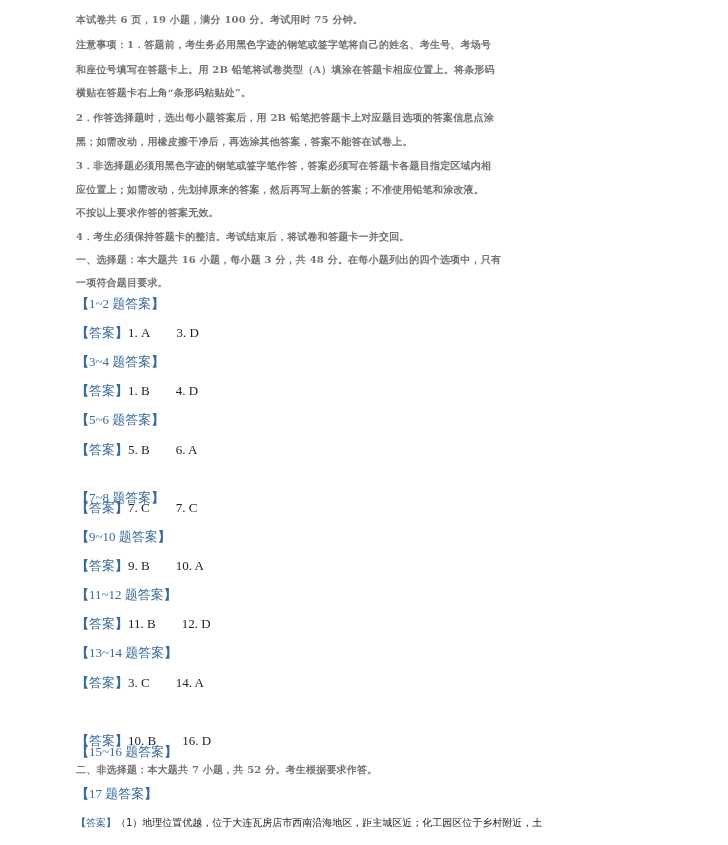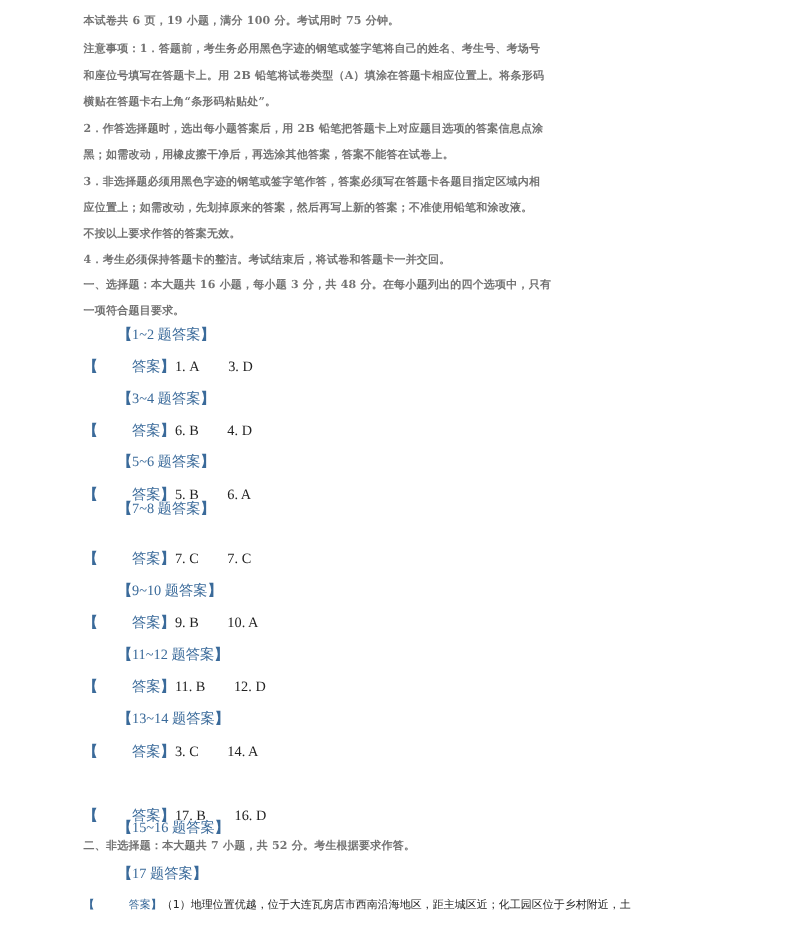--- a/index.html
+++ b/index.html
@@ -9,21 +9,21 @@
     position: absolute; left: 76px; width: 620px;
     font-family: "DejaVu Serif", "Liberation Serif", serif;
     font-weight: bold; font-size: 10px; color: #737373; line-height: 23px;
     white-space: nowrap; letter-spacing: 0.2px;
   }
   .ans-line {
     position: absolute; left: 76px;
     font-family: "Liberation Serif", "DejaVu Serif", serif;
     font-size: 13px; line-height: 20px; color: #222; white-space: nowrap;
   }
-  .blue { color: #3a6a9a; margin-left: 31px; }
+  .blue { color: #3a6a9a; }
   .bracket { color: #3a6a9a; font-weight: bold; }
   .gap { display: inline-block; width: 26px; }
   .long-line {
     position: absolute; left: 76px;
     font-family: "DejaVu Sans", "Liberation Sans", sans-serif;
     font-size: 10px; line-height: 20px; color: #222; white-space: nowrap;
   }
 </style>
 </head>
 <body>
@@ -40,38 +40,38 @@
   <div class="bold-line" style="top:178px">应位置上；如需改动，先划掉原来的答案，然后再写上新的答案；不准使用铅笔和涂改液。</div>
   <div class="bold-line" style="top:201px">不按以上要求作答的答案无效。</div>
   <div class="bold-line" style="top:225px">4．考生必须保持答题卡的整洁。考试结束后，将试卷和答题卡一并交回。</div>
   <div class="bold-line" style="top:248px">一、选择题：本大题共 16 小题，每小题 3 分，共 48 分。在每小题列出的四个选项中，只有</div>
   <div class="bold-line" style="top:271px">一项符合题目要求。</div>
 
   <div class="ans-line blue" style="top:294px"><span class="bracket">【</span><span>1~2 题答案</span><span class="bracket">】</span></div>
   <div class="ans-line" style="top:323px"><span class="bracket">【</span><span class="blue">答案</span><span class="bracket">】</span><span>1. A</span><span class="gap"></span><span>3. D</span></div>
 
   <div class="ans-line blue" style="top:352px"><span class="bracket">【</span><span>3~4 题答案</span><span class="bracket">】</span></div>
-  <div class="ans-line" style="top:381px"><span class="bracket">【</span><span class="blue">答案</span><span class="bracket">】</span><span>6. B</span><span class="gap"></span><span>4. D</span></div>
+  <div class="ans-line" style="top:381px"><span class="bracket">【</span><span class="blue">答案</span><span class="bracket">】</span><span>1. B</span><span class="gap"></span><span>4. D</span></div>
 
   <div class="ans-line blue" style="top:410px"><span class="bracket">【</span><span>5~6 题答案</span><span class="bracket">】</span></div>
   <div class="ans-line" style="top:440px"><span class="bracket">【</span><span class="blue">答案</span><span class="bracket">】</span><span>5. B</span><span class="gap"></span><span>6. A</span></div>
 
-  <div class="ans-line blue" style="top:452px"><span class="bracket">【</span><span>7~8 题答案</span><span class="bracket">】</span></div>
+  <div class="ans-line blue" style="top:488px"><span class="bracket">【</span><span>7~8 题答案</span><span class="bracket">】</span></div>
   <div class="ans-line" style="top:498px"><span class="bracket">【</span><span class="blue">答案</span><span class="bracket">】</span><span>7. C</span><span class="gap"></span><span>7. C</span></div>
 
   <div class="ans-line blue" style="top:527px"><span class="bracket">【</span><span>9~10 题答案</span><span class="bracket">】</span></div>
   <div class="ans-line" style="top:556px"><span class="bracket">【</span><span class="blue">答案</span><span class="bracket">】</span><span>9. B</span><span class="gap"></span><span>10. A</span></div>
 
   <div class="ans-line blue" style="top:585px"><span class="bracket">【</span><span>11~12 题答案</span><span class="bracket">】</span></div>
   <div class="ans-line" style="top:614px"><span class="bracket">【</span><span class="blue">答案</span><span class="bracket">】</span><span>11. B</span><span class="gap"></span><span>12. D</span></div>
 
   <div class="ans-line blue" style="top:643px"><span class="bracket">【</span><span>13~14 题答案</span><span class="bracket">】</span></div>
   <div class="ans-line" style="top:673px"><span class="bracket">【</span><span class="blue">答案</span><span class="bracket">】</span><span>3. C</span><span class="gap"></span><span>14. A</span></div>
 
   <div class="ans-line blue" style="top:742px"><span class="bracket">【</span><span>15~16 题答案</span><span class="bracket">】</span></div>
-  <div class="ans-line" style="top:731px"><span class="bracket">【</span><span class="blue">答案</span><span class="bracket">】</span><span>17. B</span><span class="gap"></span><span>16. D</span></div>
+  <div class="ans-line" style="top:731px"><span class="bracket">【</span><span class="blue">答案</span><span class="bracket">】</span><span>10. B</span><span class="gap"></span><span>16. D</span></div>
 
   <div class="bold-line" style="top:758px">二、非选择题：本大题共 7 小题，共 52 分。考生根据要求作答。</div>
 
   <div class="ans-line blue" style="top:784px"><span class="bracket">【</span><span>17 题答案</span><span class="bracket">】</span></div>
   <div class="long-line" style="top:813px"><span class="bracket">【</span><span class="blue">答案</span><span class="bracket">】</span><span>（1）地理位置优越，位于大连瓦房店市西南沿海地区，距主城区近；化工园区位于乡村附近，土</span></div>
 
 </div>
 
 </body></html>

